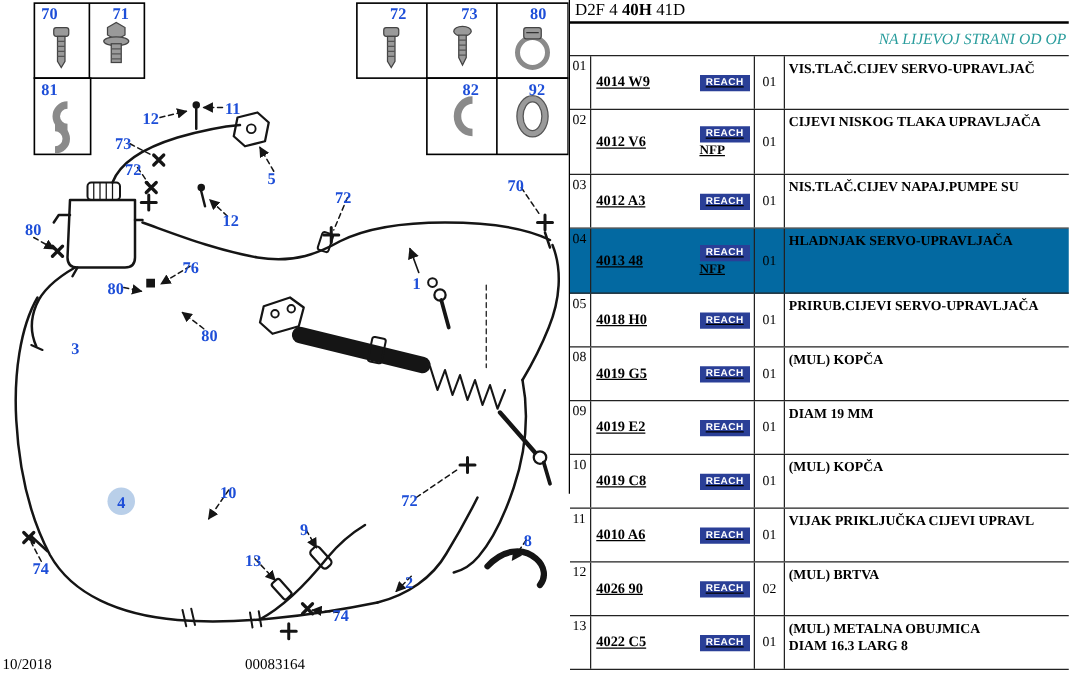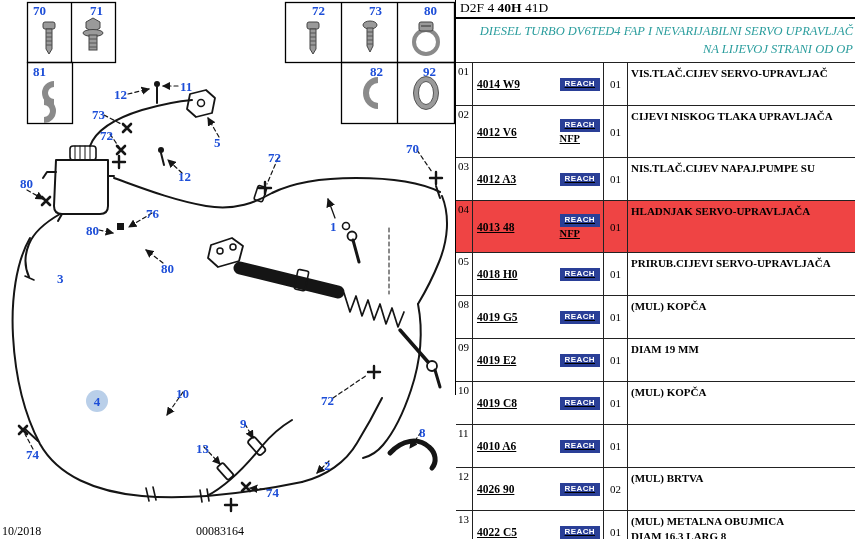--- a/index.html
+++ b/index.html
@@ -30,21 +30,21 @@
   .teal-title{
     font:italic 12.5px "Liberation Serif",serif;color:#2a9d9d;
     text-align:right;padding:3px 2px 4px 2px;line-height:1.45;
   }
   .ptable{border-top:1.5px solid #222;}
   .prow{
     display:grid;grid-template-columns:17px 131px 24px 1fr;
     border-bottom:1px solid #222;min-height:43px;box-sizing:border-box;
   }
   .prow.has-nfp{min-height:52px;}
-  .prow.hl{background:#ef4444;}
+  .prow.hl{background:#0369a1;}
   .c-num{border-right:1px solid #222;font:11px "Liberation Serif",serif;padding:2px 0 0 2px;}
   .c-ref{
     border-right:1px solid #222;display:flex;align-items:center;
     justify-content:space-between;padding:2px 3px 2px 4px;gap:4px;text-decoration:underline;
   }
   .ref{font:bold 11.5px "Liberation Serif",serif;white-space:nowrap;}
   .badge-stack{display:flex;flex-direction:column;align-items:flex-start;gap:1px;}
   .reach{
     background:#2a3f97;color:#fff;font:bold 8px "Liberation Sans",sans-serif;
     padding:2px 5px;letter-spacing:.4px;line-height:1.1;
@@ -262,21 +262,20 @@
   </div>
 
 <div class="panel">
   <div class="code-line">
     <span>D2F 4</span>
     <b>40H</b>
     <span>41D</span>
   </div>
   <div class="rule"></div>
   <div class="teal-title">
-    <div>DIESEL TURBO DV6TED4 FAP I NEVARIJABILNI SERVO UPRAVLJAČ</div>
     <div>NA LIJEVOJ STRANI OD OP</div>
   </div>
   <div class="ptable">
   <div class="prow">
     <div class="c-num">01</div>
     <div class="c-ref">
       <span class="ref">4014 W9</span>
       <span class="badge-stack">
         <span class="reach">REACH</span>
 
@@ -403,20 +402,24 @@
   <div class="prow">
     <div class="c-num">11</div>
     <div class="c-ref">
       <span class="ref">4010 A6</span>
       <span class="badge-stack">
         <span class="reach">REACH</span>
 
       </span>
     </div>
     <div class="c-qty">01</div>
+    <div class="c-desc">
+      <div class="d1">VIJAK PRIKLJUČKA CIJEVI UPRAVL</div>
+
+    </div>
   </div>
 
   <div class="prow">
     <div class="c-num">12</div>
     <div class="c-ref">
       <span class="ref">4026 90</span>
       <span class="badge-stack">
         <span class="reach">REACH</span>
 
       </span>

